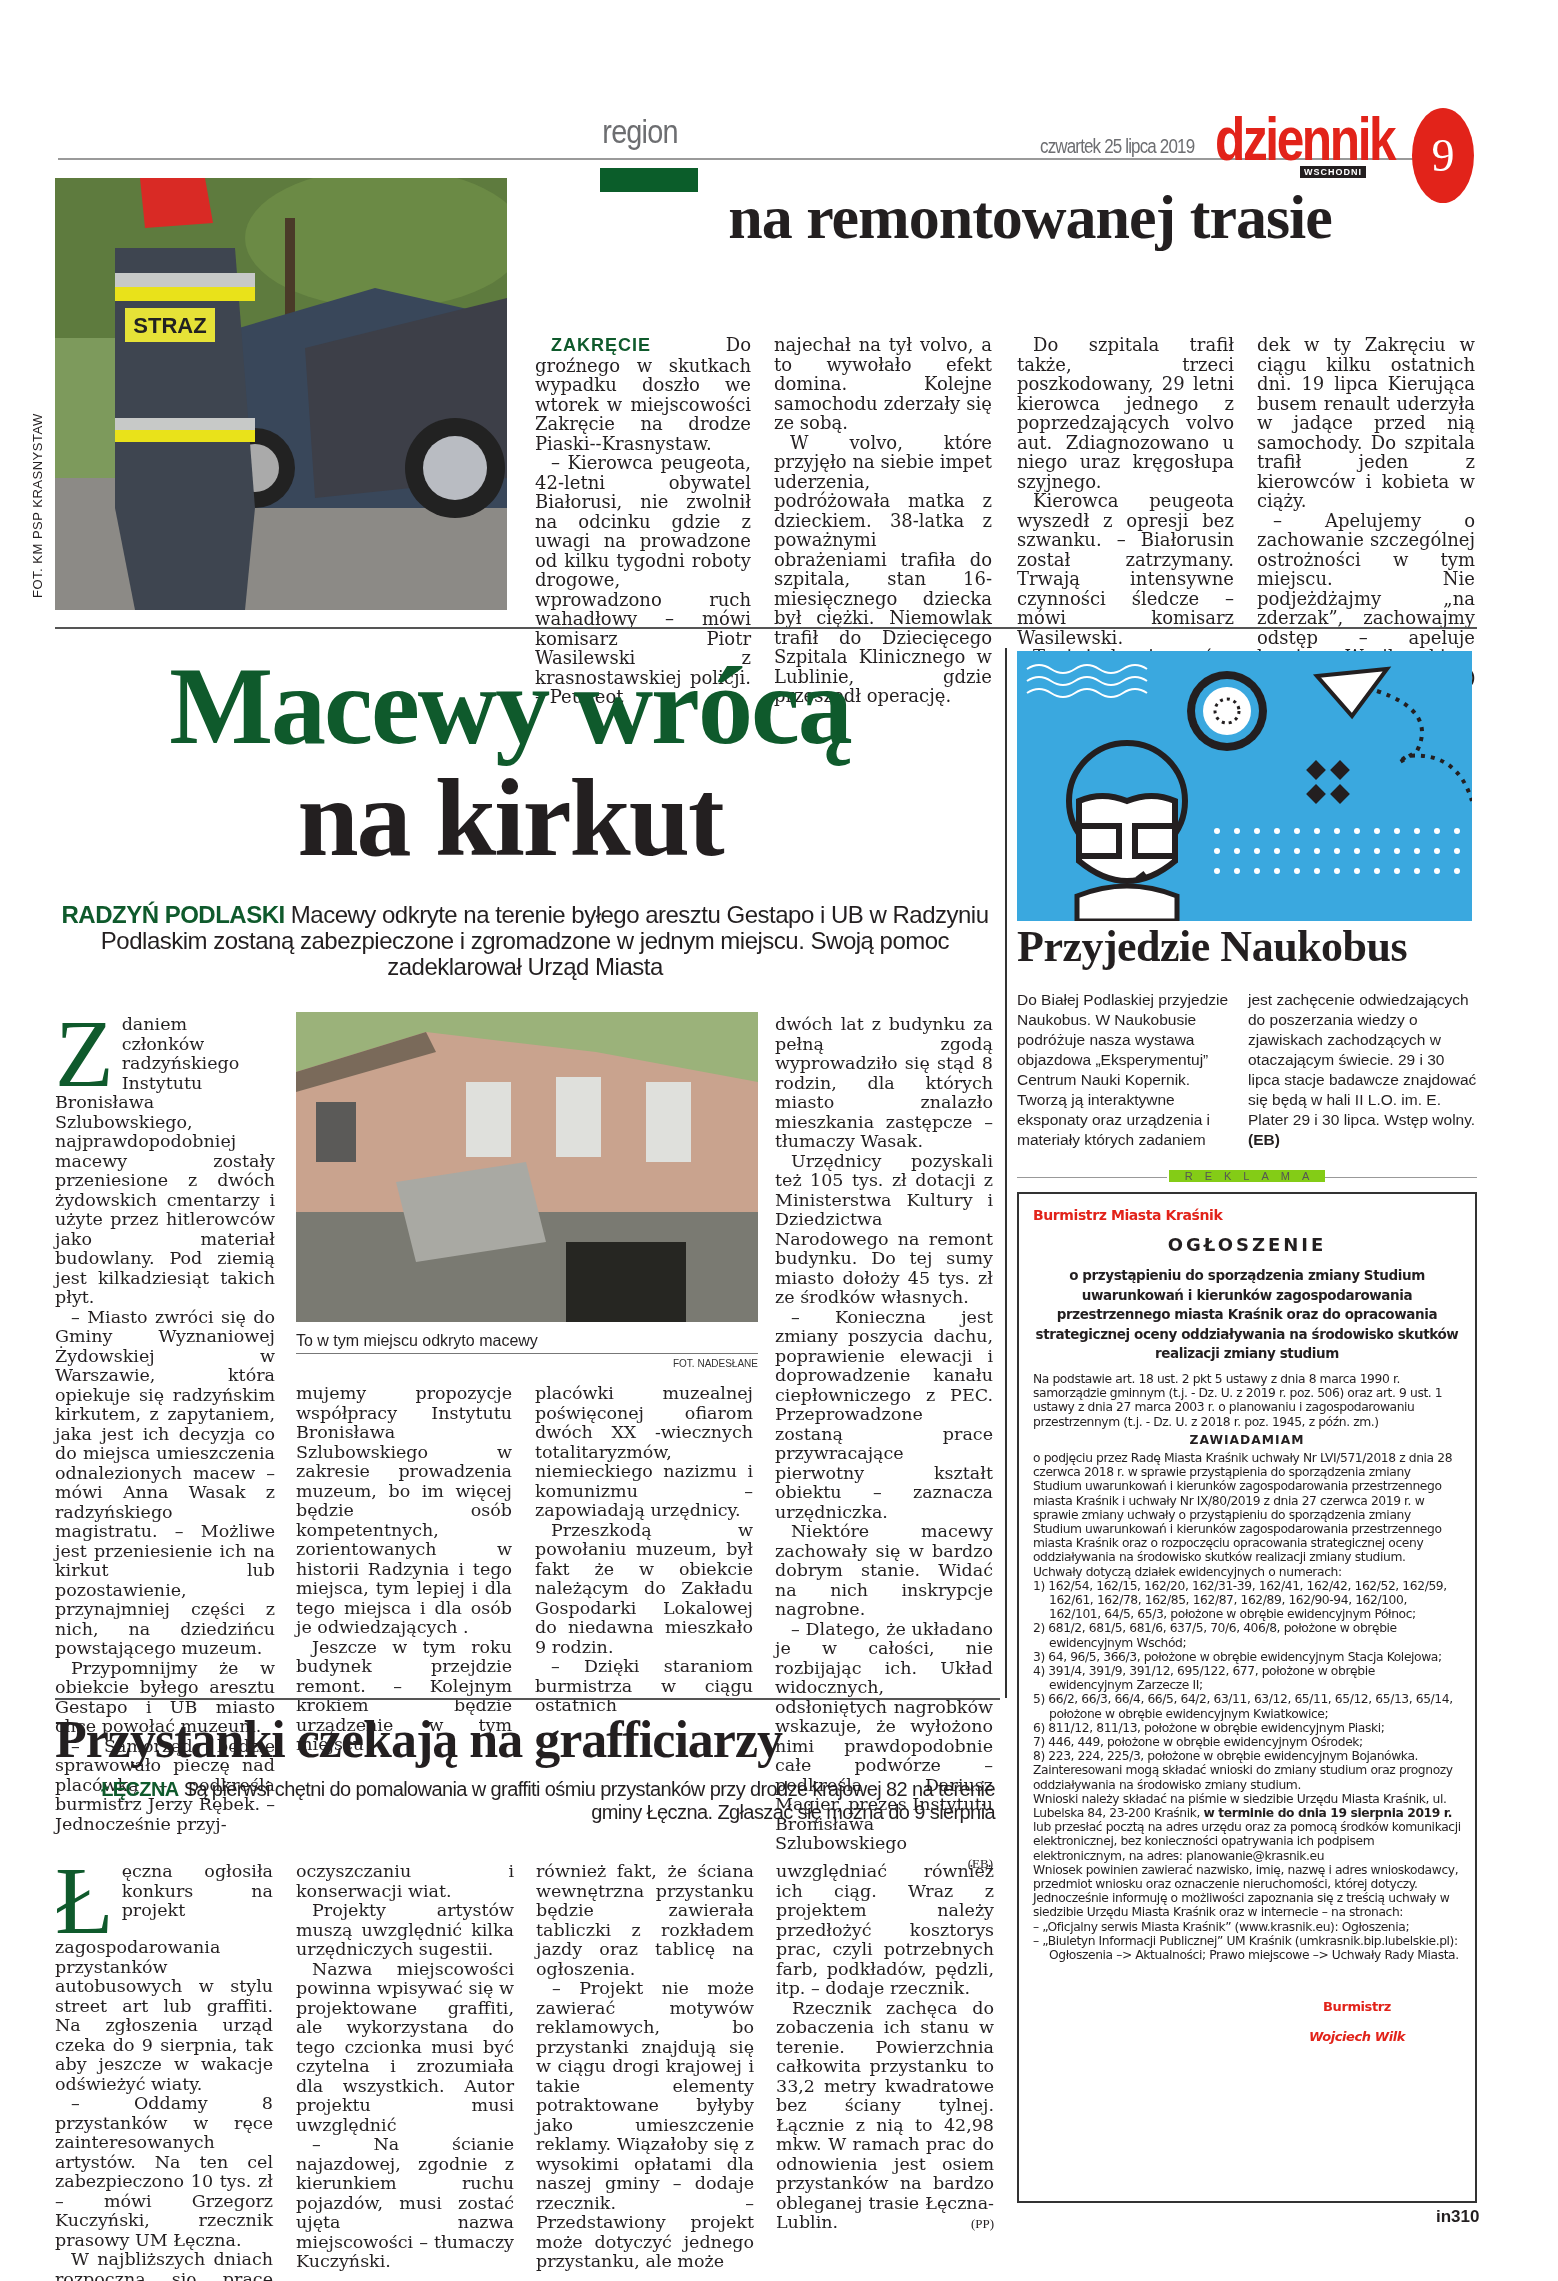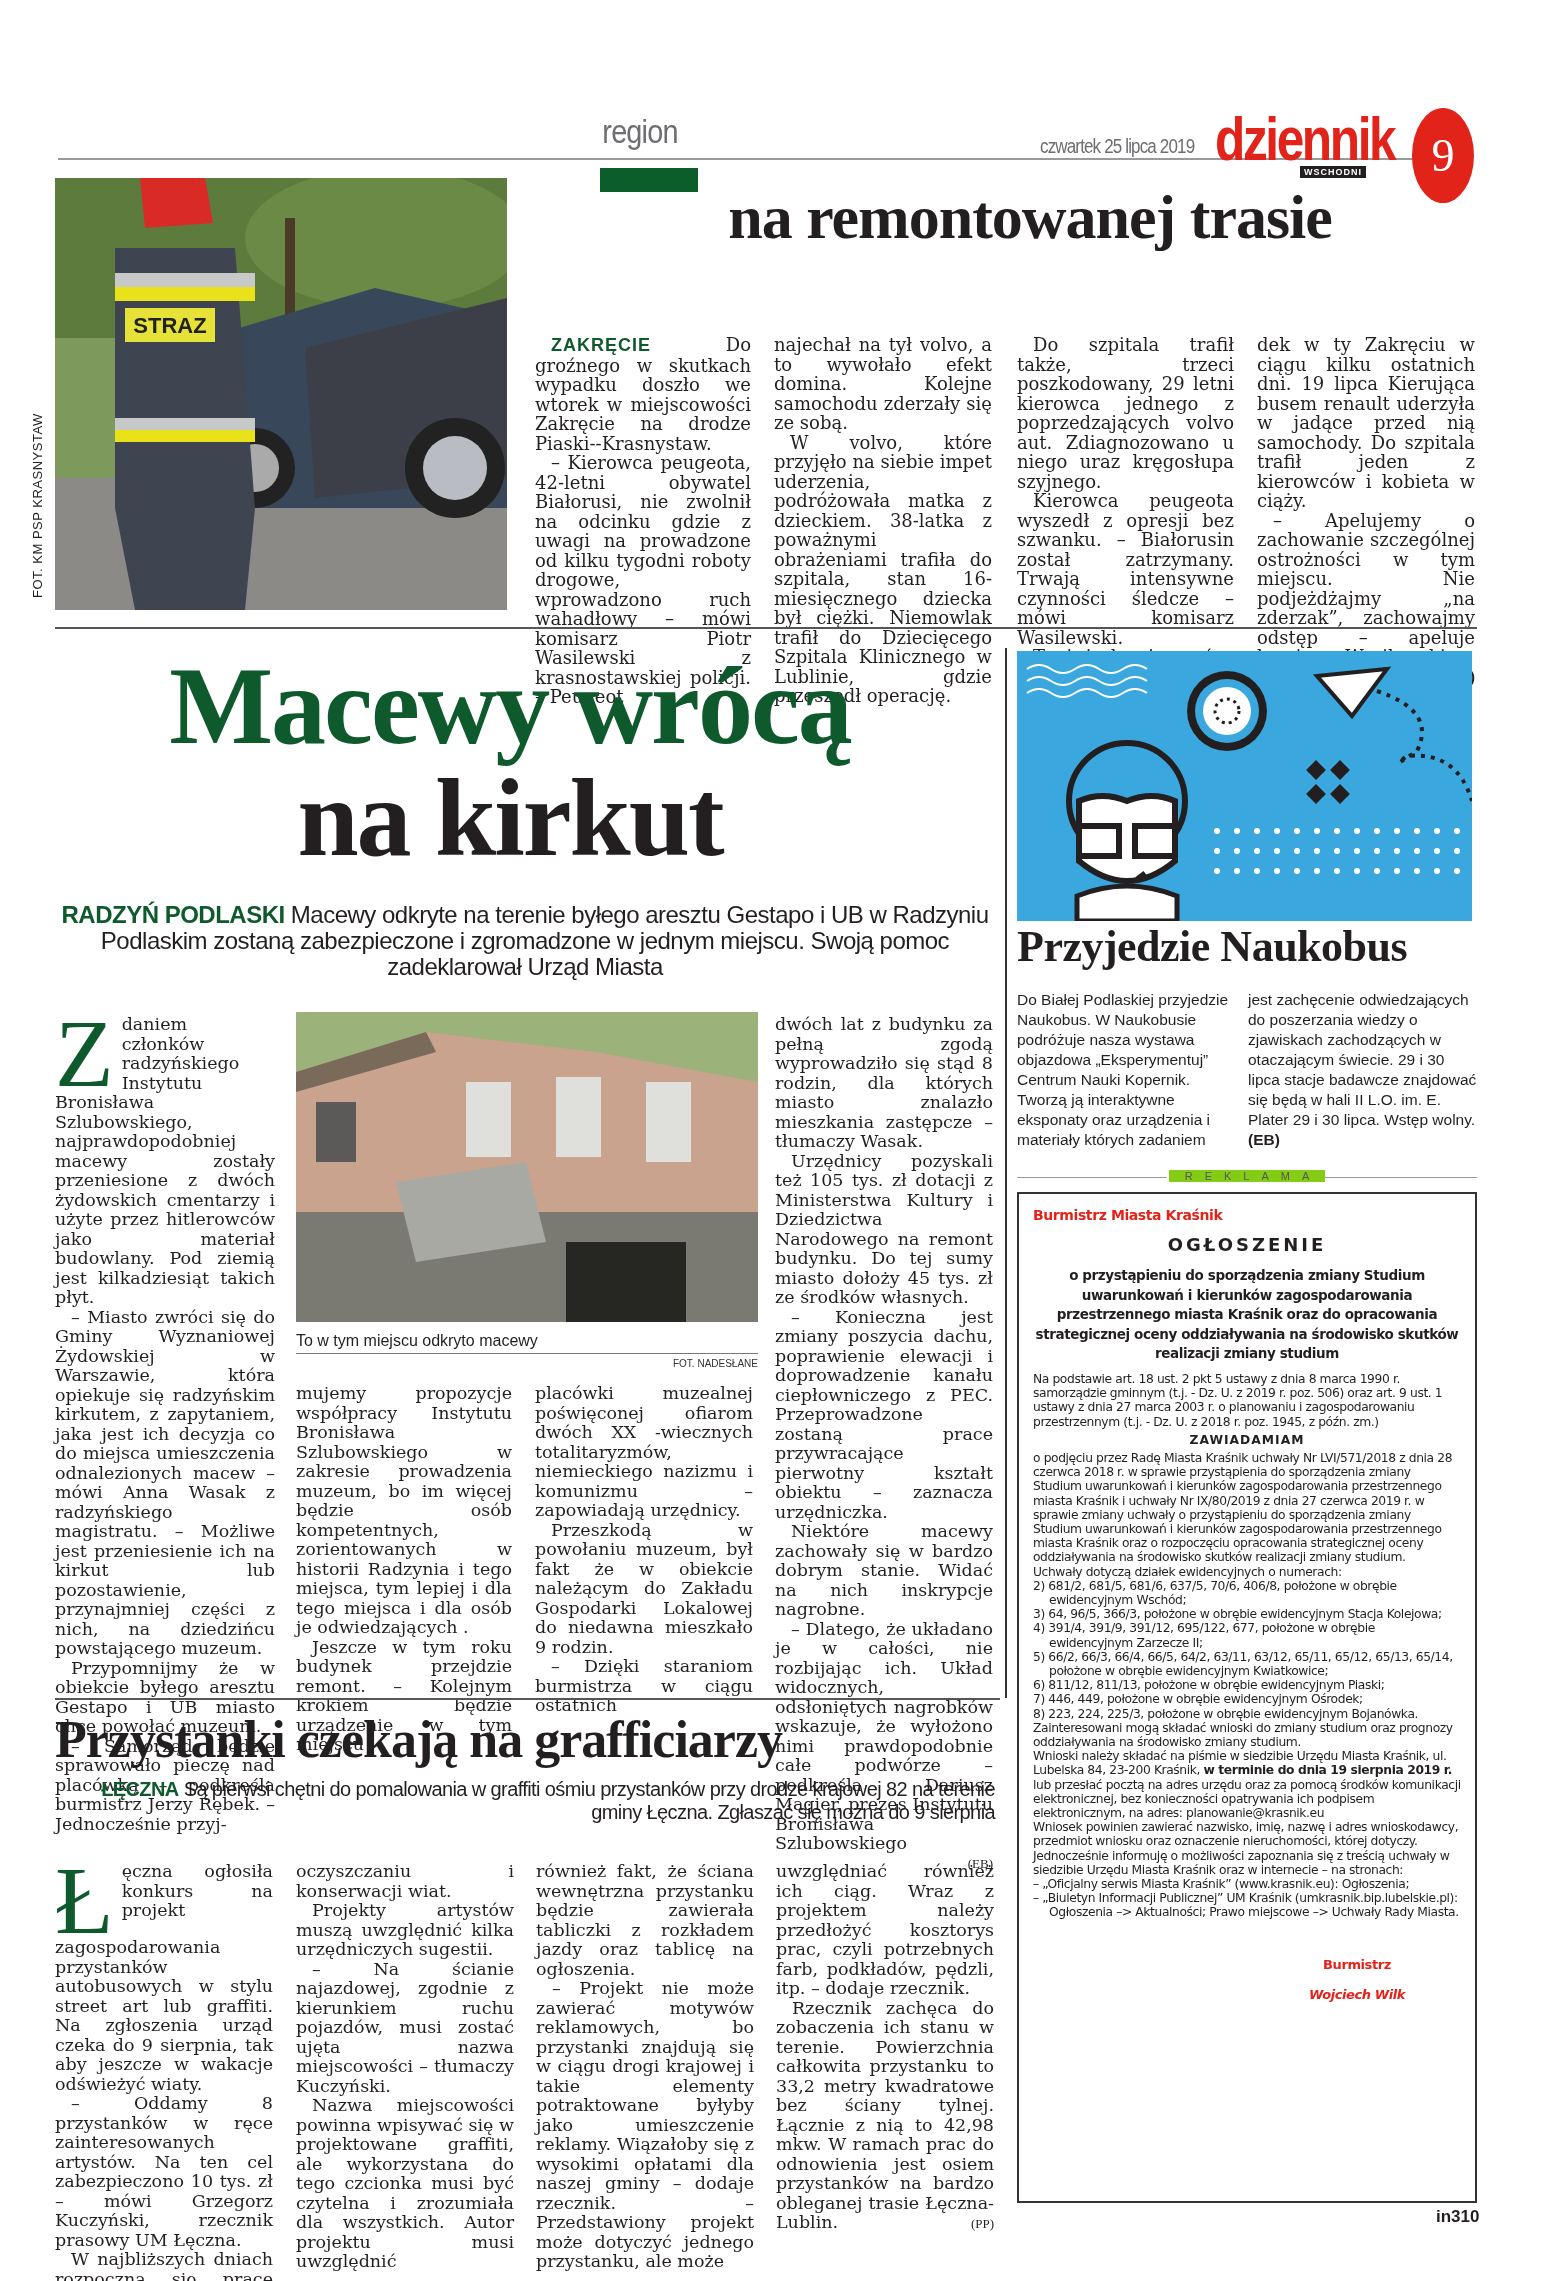--- a/index.html
+++ b/index.html
@@ -274,20 +274,21 @@
 
   <div class="ad-box">
     <div class="ad-head-red">Burmistrz Miasta Kraśnik</div>
     <div class="ad-title">OGŁOSZENIE</div>
     <div class="ad-sub">o przystąpieniu do sporządzenia zmiany Studium uwarunkowań i kierunków zagospodarowania przestrzennego miasta Kraśnik oraz do opracowania strategicznej oceny oddziaływania na środowisko skutków realizacji zmiany studium</div>
     <p>Na podstawie art. 18 ust. 2 pkt 5 ustawy z dnia 8 marca 1990 r. samorządzie gminnym (t.j. - Dz. U. z 2019 r. poz. 506) oraz art. 9 ust. 1 ustawy z dnia 27 marca 2003 r. o planowaniu i zagospodarowaniu przestrzennym (t.j. - Dz. U. z 2018 r. poz. 1945, z późn. zm.)</p>
     <div class="ad-zaw">ZAWIADAMIAM</div>
     <p>o podjęciu przez Radę Miasta Kraśnik uchwały Nr LVI/571/2018 z dnia 28 czerwca 2018 r. w sprawie przystąpienia do sporządzenia zmiany Studium uwarunkowań i kierunków zagospodarowania przestrzennego miasta Kraśnik i uchwały Nr IX/80/2019 z dnia 27 czerwca 2019 r. w sprawie zmiany uchwały o przystąpieniu do sporządzenia zmiany Studium uwarunkowań i kierunków zagospodarowania przestrzennego miasta Kraśnik oraz o rozpoczęciu opracowania strategicznej oceny oddziaływania na środowisko skutków realizacji zmiany studium.</p>
     <p>Uchwały dotyczą działek ewidencyjnych o numerach:</p>
     <ul class="ad-list">
+      <li>1) 162/54, 162/15, 162/20, 162/31-39, 162/41, 162/42, 162/52, 162/59, 162/61, 162/78, 162/85, 162/87, 162/89, 162/90-94, 162/100, 162/101, 64/5, 65/3, położone w obrębie ewidencyjnym Północ;</li>
       <li>2) 681/2, 681/5, 681/6, 637/5, 70/6, 406/8, położone w obrębie ewidencyjnym Wschód;</li>
       <li>3) 64, 96/5, 366/3, położone w obrębie ewidencyjnym Stacja Kolejowa;</li>
       <li>4) 391/4, 391/9, 391/12, 695/122, 677, położone w obrębie ewidencyjnym Zarzecze II;</li>
       <li>5) 66/2, 66/3, 66/4, 66/5, 64/2, 63/11, 63/12, 65/11, 65/12, 65/13, 65/14, położone w obrębie ewidencyjnym Kwiatkowice;</li>
       <li>6) 811/12, 811/13, położone w obrębie ewidencyjnym Piaski;</li>
       <li>7) 446, 449, położone w obrębie ewidencyjnym Ośrodek;</li>
       <li>8) 223, 224, 225/3, położone w obrębie ewidencyjnym Bojanówka.</li>
     </ul>
     <p>Zainteresowani mogą składać wnioski do zmiany studium oraz prognozy oddziaływania na środowisko zmiany studium.</p>
     <p>
@@ -313,22 +314,22 @@
   </div>
 
   <div class="col" style="left:55px;top:1862px;width:218px;">
     <p style="text-indent:0"><span class="dropcap">Ł</span><span>ęczna ogłosiła konkurs na projekt zagospodarowania przystanków autobusowych w stylu street art lub graffiti. Na zgłoszenia urząd czeka do 9 sierpnia, tak aby jeszcze w wakacje odświeżyć wiaty.</span></p>
     <p>– Oddamy 8 przystanków w ręce zainteresowanych artystów. Na ten cel zabezpieczono 10 tys. zł – mówi Grzegorz Kuczyński, rzecznik prasowy UM Łęczna.</p>
     <p>W najbliższych dniach rozpoczną się prace przy</p>
   </div>
   <div class="col" style="left:296px;top:1862px;width:218px;">
     <p style="text-indent:0">oczyszczaniu i konserwacji wiat.</p>
     <p>Projekty artystów muszą uwzględnić kilka urzędniczych sugestii.</p>
+    <p>Nazwa miejscowości powinna wpisywać się w projektowane graffiti, ale wykorzystana do tego czcionka musi być czytelna i zrozumiała dla wszystkich. Autor projektu musi uwzględnić</p>
     <p>– Na ścianie najazdowej, zgodnie z kierunkiem ruchu pojazdów, musi zostać ujęta nazwa miejscowości – tłumaczy Kuczyński.</p>
-    <p>Nazwa miejscowości powinna wpisywać się w projektowane graffiti, ale wykorzystana do tego czcionka musi być czytelna i zrozumiała dla wszystkich. Autor projektu musi uwzględnić</p>
   </div>
   <div class="col" style="left:536px;top:1862px;width:218px;">
     <p style="text-indent:0">również fakt, że ściana wewnętrzna przystanku będzie zawierała tabliczki z rozkładem jazdy oraz tablicę na ogłoszenia.</p>
     <p>– Projekt nie może zawierać motywów reklamowych, bo przystanki znajdują się w ciągu drogi krajowej i takie elementy potraktowane byłyby jako umieszczenie reklamy. Wiązałoby się z wysokimi opłatami dla naszej gminy – dodaje rzecznik. – Przedstawiony projekt może dotyczyć jednego przystanku, ale może</p>
   </div>
   <div class="col" style="left:776px;top:1862px;width:218px;">
     <p style="text-indent:0">uwzględniać również ich ciąg. Wraz z projektem należy przedłożyć kosztorys prac, czyli potrzebnych farb, podkładów, pędzli, itp. – dodaje rzecznik.</p>
     <p>Rzecznik zachęca do zobaczenia ich stanu w terenie. Powierzchnia całkowita przystanku to 33,2 metry kwadratowe bez ściany tylnej. Łącznie z nią to 42,98 mkw. W ramach prac do odnowienia jest osiem przystanków na bardzo obleganej trasie Łęczna-Lublin.</p>
     <div class="sig" style="font-family:'Liberation Serif',serif;font-weight:400;font-size:13px;margin-top:-19px">(PP)</div>
   </div>

